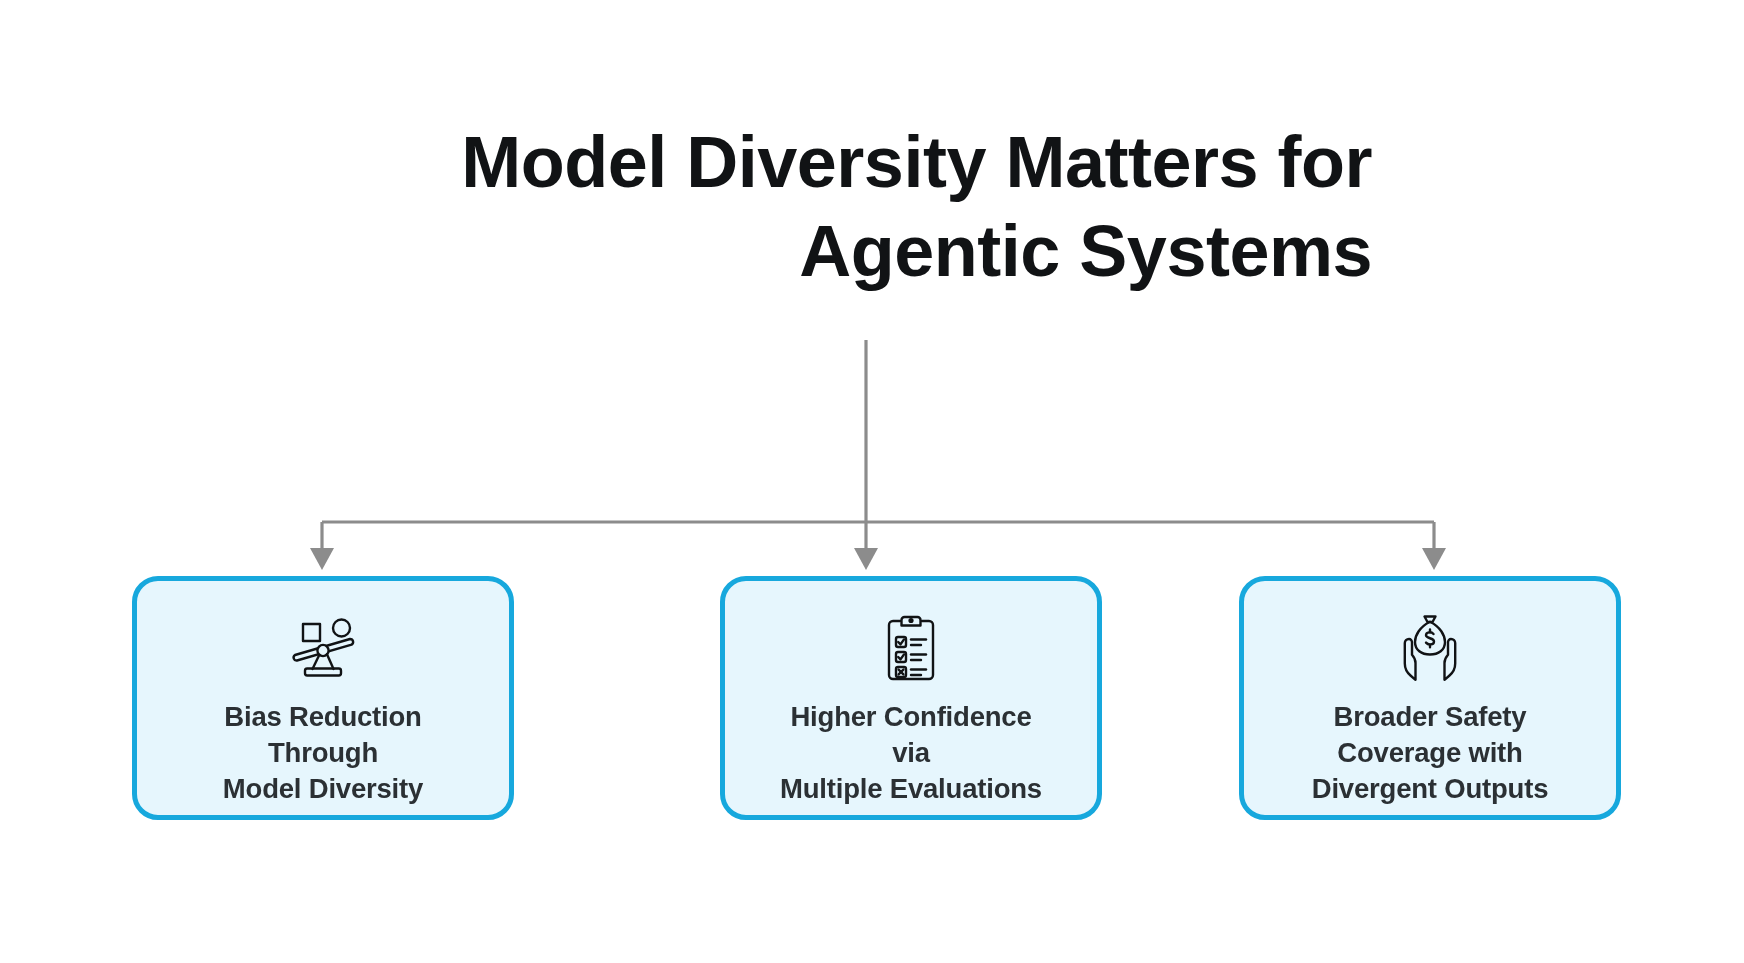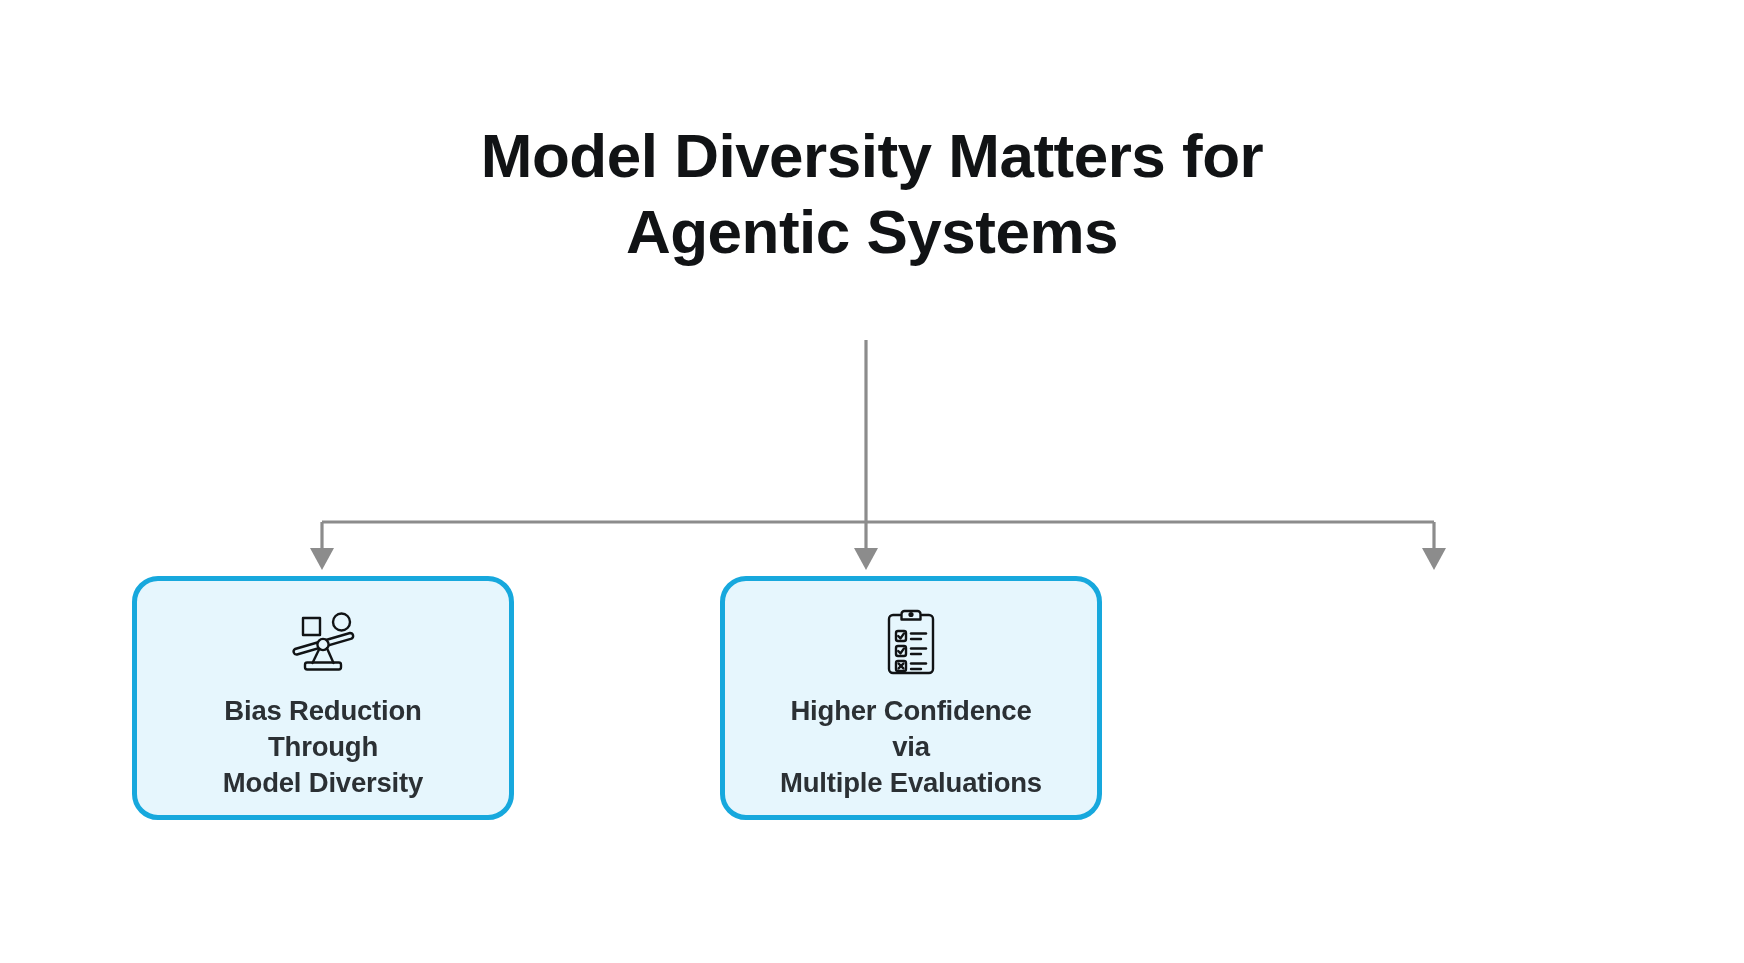--- a/index.html
+++ b/index.html
@@ -21,22 +21,22 @@
     width: 1744px;
     height: 963px;
   }
 
   
   .title {
     position: absolute;
     left: 372px;
     top: 118px;
     width: 1000px;
-    text-align: center;
-    font-size: 62px;
+    text-align: right;
+    font-size: 72px;
     font-weight: 700;
     line-height: 1.23;
     letter-spacing: -0.5px;
     color: #111315;
     white-space: pre-line;
   }
 
   
   .connectors {
     position: absolute;
@@ -54,21 +54,21 @@
     width: 382px;
     height: 244px;
     box-sizing: border-box;
     border: 5px solid #17a8dd;
     border-radius: 26px;
     background: #e6f6fd;
     display: flex;
     flex-direction: column;
     align-items: center;
     justify-content: flex-start;
-    padding-top: 24px;
+    padding-top: 30px;
   }
   .card-1 { left: 132px; }
   .card-2 { left: 720px; }
   .card-3 { left: 1239px; }
 
   .card-icon {
     width: 74px;
     height: 74px;
     display: flex;
     align-items: center;
@@ -149,14 +149,29 @@
         <path d="M 24.6 58.6 L 29.4 63.4 M 29.4 58.6 L 24.6 63.4"></path>
         <path d="M 37 58.5 L 52 58.5"></path>
         <path d="M 37 64 L 47 64"></path>
       </svg>
     </div>
     <div class="card-label">Higher Confidence
 via
 Multiple Evaluations</div>
   </div>
 
+  <div class="card card-3">
+    <div class="card-icon">
+      <svg width="74" height="74" viewBox="0 0 74 74" fill="none" stroke="#111315" stroke-width="2.4" stroke-linecap="round" stroke-linejoin="round">
+        <path d="M 31.5 5.5 L 42.5 5.5 L 39.5 11 L 34.5 11 Z"></path>
+        <path d="M 36.5 11 C 27 16 22 24 22 31 C 22 39 28.5 43.5 37 43.5 C 45.5 43.5 52 39 52 31 C 52 24 47 16 37.5 11 Z"></path>
+        <path d="M 40.5 23 C 39.3 21.6 37.6 21.1 36 21.4 C 34.2 21.7 33 22.9 33 24.3 C 33 27.7 41 26.8 41 30.4 C 41 31.9 39.7 33.2 37.8 33.4 C 36.1 33.7 34.3 33.1 33 31.6"></path>
+        <path d="M 37 18.5 L 37 21.2 M 37 33.6 L 37 36.3"></path>
+        <path d="M 16 28 C 13.6 28 11.8 29.8 11.8 32.1 L 11.8 52.5 C 11.8 57.5 14 61.5 17.5 64.5 L 22.5 68.8 L 22.5 52 C 22.5 48.5 21 46 19 43.8 L 19 31.5 C 19 29.6 17.7 28 16 28 Z"></path>
+        <path d="M 58 28 C 60.4 28 62.2 29.8 62.2 32.1 L 62.2 52.5 C 62.2 57.5 60 61.5 56.5 64.5 L 51.5 68.8 L 51.5 52 C 51.5 48.5 53 46 55 43.8 L 55 31.5 C 55 29.6 56.3 28 58 28 Z"></path>
+      </svg>
+    </div>
+    <div class="card-label">Broader Safety
+Coverage with
+Divergent Outputs</div>
+  </div>
 
 </div>
 
 </body></html>

